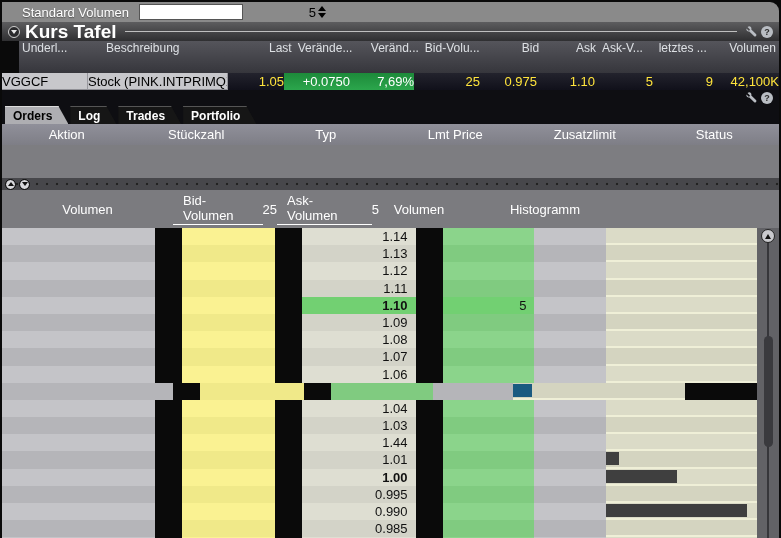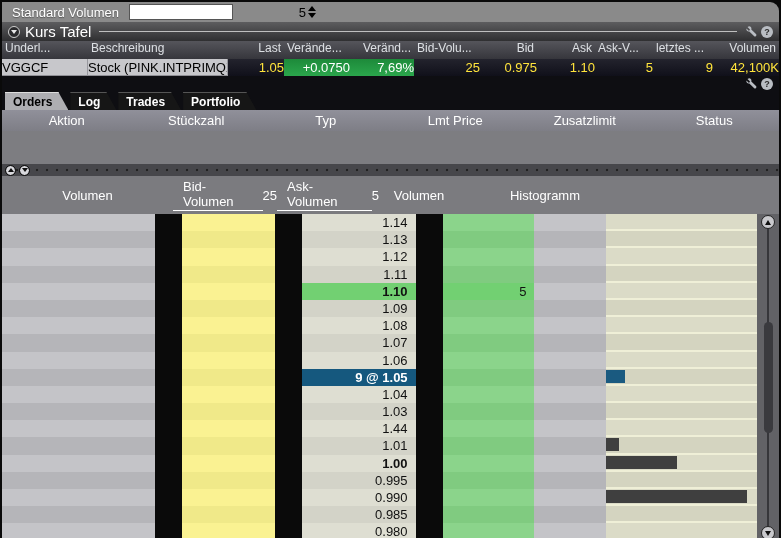--- a/index.html
+++ b/index.html
@@ -2,39 +2,39 @@
 <html><head>
 <meta charset="utf-8">
 <style>
   * { margin:0; padding:0; box-sizing:border-box; }
   html,body { width:781px; height:538px; }
   body { font-family:"Liberation Sans","DejaVu Sans",sans-serif; background:#000; overflow:hidden; }
   #app { position:relative; width:781px; height:538px; background:#0a0a0a; padding:2px 2px 0 2px; }
   #panel { width:777px; display:flex; flex-direction:column; }
 
   
-  .topbar { height:20px; background:#8a8a8a; border-radius:0 9px 0 0; display:flex; align-items:center; padding-left:10px; }
+  .topbar { height:20px; background:#8a8a8a; border-radius:0 9px 0 0; display:flex; align-items:center; padding-left:20px; }
   .topbar-label { color:#fff; font-size:13px; text-shadow:0 1px 1px #555; }
   .spin-input { margin-left:10px; width:104px; height:16px; background:#fff; border:1px solid #555; display:flex; align-items:center; }
   .spin-input input { flex:1; border:0; outline:0; font-size:13px; text-align:right; font-family:inherit; padding-right:2px; background:transparent; }
   .spinner { width:13px; height:100%; display:flex; flex-direction:column; justify-content:center; align-items:center; cursor:pointer; }
   .spin-up { width:0; height:0; border-left:4px solid transparent; border-right:4px solid transparent; border-bottom:5px solid #000; margin-bottom:2px; }
   .spin-down { width:0; height:0; border-left:4px solid transparent; border-right:4px solid transparent; border-top:5px solid #000; }
 
   
   .kurs-header { height:19px; background:linear-gradient(#5d5d5f,#2f2f31); display:flex; align-items:center; padding:0 6px; }
   .collapse-btn { width:12px; height:12px; border-radius:50%; background:#2a2a2c; border:1px solid #cfcfcf; display:flex; align-items:center; justify-content:center; margin-right:5px; cursor:pointer; }
   .collapse-btn .tri { width:0; height:0; border-left:3px solid transparent; border-right:3px solid transparent; border-top:4px solid #e8e8e8; margin-top:1px; }
-  .kurs-title { color:#fff; font-weight:normal; font-size:15px; white-space:nowrap; }
+  .kurs-title { color:#fff; font-weight:bold; font-size:19px; white-space:nowrap; }
   .kurs-line { flex:1; border-top:1px solid #bfbfbf; margin:0 8px 0 8px; height:0; }
   .mini-icons { display:flex; gap:4px; align-items:center; }
   .help-icon { width:12px; height:12px; border-radius:50%; background:#b9bdc3; color:#2a2a2a; font-size:9px; font-weight:bold; display:flex; align-items:center; justify-content:center; cursor:pointer; }
 
   
-  .quote-header { height:18px; background:linear-gradient(#55555b,#36363c); display:flex; }
+  .quote-header { height:32px; background:linear-gradient(#55555b,#36363c); display:flex;margin-left:17px; }
   .qh-cell { color:#dde0e4; font-size:12px; overflow:hidden; white-space:nowrap; padding:0 3px; }
   .quote-row { height:17px; display:flex; background:#101018; }
   .q-cell { font-size:13px; white-space:nowrap; overflow:hidden; padding:0 0; line-height:17px; }
   .q-light { background:#c7c7cb; color:#000; border-right:1px solid #97979d; border-bottom:1px solid #8f8f95; }
   .q-dark  { background:linear-gradient(#23232d,#10101a); color:#ffe43c; text-align:right; }
   .q-green { background:linear-gradient(#1d8a3a,#2ba64c); color:#fff; text-align:right; }
   
   .qc0{width:86px}.qc1{width:140px}.qc2{width:56px}.qc3{width:66px}.qc4{width:64px}
   .qc5{width:66px}.qc6{width:57px}.qc7{width:58px}.qc8{width:58px}.qc9{width:60px}.qc10{width:66px}
   .qh-num{text-align:right}
@@ -286,21 +286,20 @@
             <div class="l-cell lc1 cbid l-bidv"></div>
             <div class="l-cell lc2 cprc l-price">1.06</div>
             <div class="l-cell lc3 cask l-askv"></div>
             <div class="l-cell lc4 cvol"></div>
             <div class="l-cell lc5 chist"></div>
             <div class="l-cell lc6"></div>
           </div>
           <div class="l-row odd">
             <div class="l-cell lc0 cvol"></div>
             <div class="l-cell lc1 cbid l-bidv"></div>
-            <div class="l-cell lc2 cprc l-price own-order">9 @ 1.05</div>
             <div class="l-cell lc3 cask l-askv"></div>
             <div class="l-cell lc4 cvol"></div>
             <div class="l-cell lc5 chist">
               <div class="hist-bar blue" style="width: 19px;"></div>
             </div>
             <div class="l-cell lc6"></div>
           </div>
           <div class="l-row even">
             <div class="l-cell lc0 cvol"></div>
             <div class="l-cell lc1 cbid l-bidv"></div>

